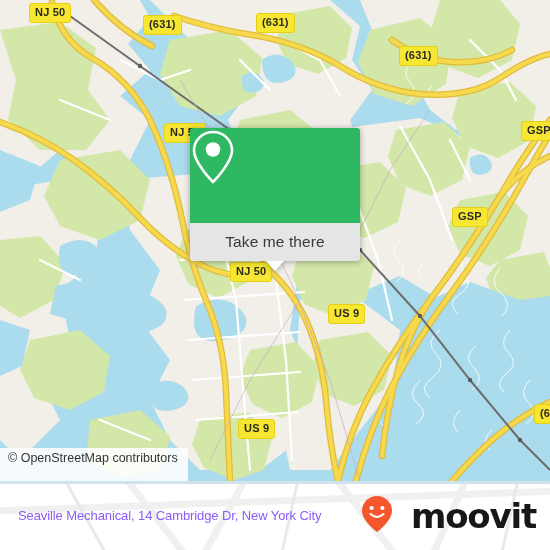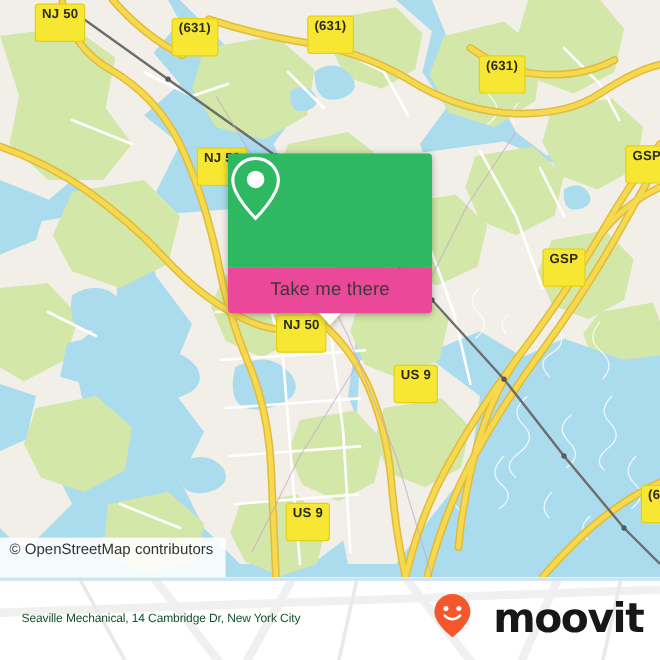--- a/index.html
+++ b/index.html
@@ -20,21 +20,21 @@
   
   .shield{
     position:absolute;
     background:#f7e733;
     border:1.5px solid #e6cf17;
     border-radius:3px;
     color:#2b2b20;
     font-size:11px;
     font-weight:bold;
     line-height:1;
-    padding:3px 5px 16px 5px;
+    padding:3px 5px 4px 5px;
     white-space:nowrap;
     letter-spacing:.2px;
     box-sizing:border-box;
     font-family:"Liberation Sans","DejaVu Sans",sans-serif;
   }
 
   
   .attrib{
     position:absolute;left:0;bottom:0;
     height:21px;line-height:21px;
@@ -52,21 +52,21 @@
     filter:drop-shadow(0 1px 3px rgba(0,0,0,.33));
   }
   .popup-body{
     height:95px;
     background:#2fb862;
     border-radius:3px 3px 0 0;
     display:flex;align-items:center;justify-content:center;
   }
   .popup-foot{
     height:38px;
-    background:#ec4899;
+    background:#e5e5e5;
     border-radius:0 0 3px 3px;
     display:flex;align-items:center;justify-content:center;
     color:#3a3a3a;
     font-size:15.5px;
     letter-spacing:.1px;
   }
   .popup-tail{
     position:absolute;left:50%;top:133px;
     width:0;height:0;margin-left:-9px;
     border-left:9px solid transparent;
@@ -83,22 +83,22 @@
   .footer-wm{position:absolute;left:0;top:0;opacity:1;}
   .footer-row{
     position:relative;
     height:69px;
     display:flex;align-items:center;
     padding:0 14px 0 18px;
     box-sizing:border-box;
   }
   .footer-title{
     flex:1 1 auto;
-    color:#14532d;
-    font-size:10px;
+    color:#8b5cf6;
+    font-size:13px;
     white-space:nowrap;
     overflow:hidden;
     letter-spacing:-.1px;
   }
   .brand{display:flex;align-items:center;gap:18px;flex:0 0 auto;}
   .brand-word{
     color:#171717;
     font-size:34px;
     font-weight:bold;
     letter-spacing:-1.2px;

